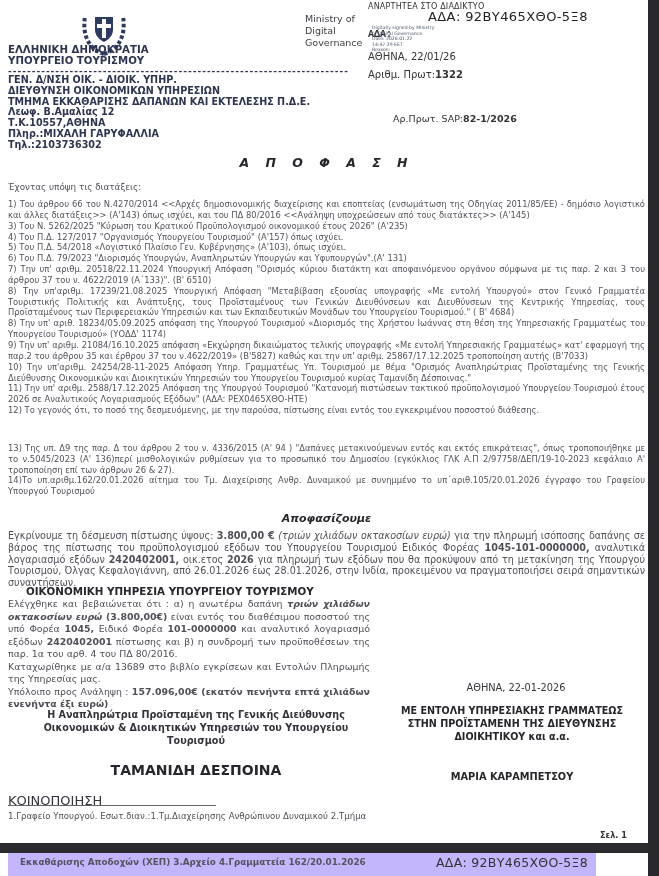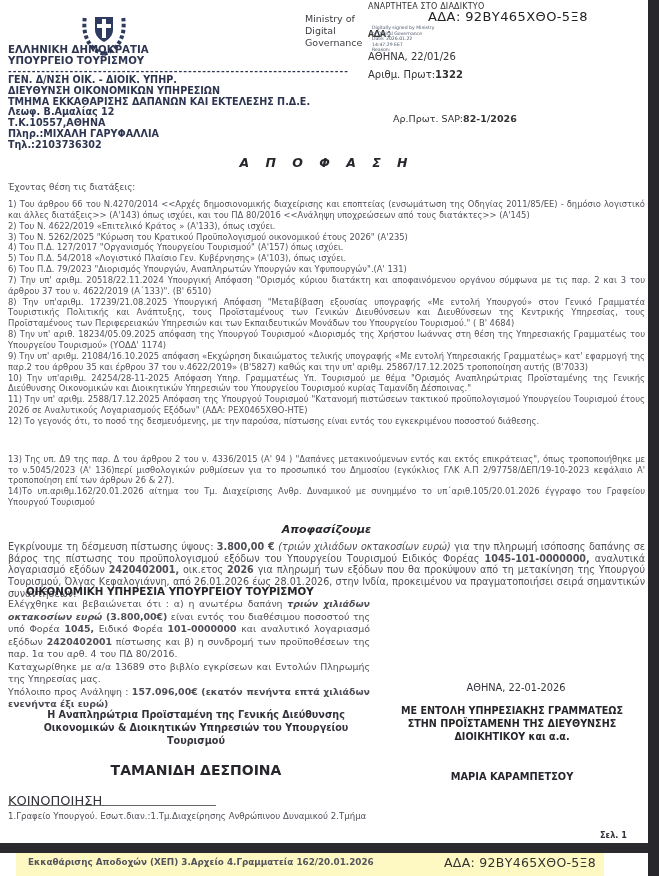--- a/index.html
+++ b/index.html
@@ -7,21 +7,21 @@
     width:659px;height:876px;position:relative;overflow:hidden;
     background:#ffffff;
     font-family:"DejaVu Sans","Liberation Sans",sans-serif;
     -webkit-font-smoothing:antialiased;
   }
   .abs{position:absolute;}
 
   
   .edge-right{left:648px;top:0;width:11px;height:876px;background:#28282c;z-index:9;}
   .page-gap{left:0;top:843px;width:659px;height:10px;background:#2a2a2e;z-index:8;}
-  .page2{left:16px;top:853px;width:588px;height:23px;background:#fef9c3;}
+  .page2{left:8px;top:853px;width:588px;height:23px;background:#c4b5fd;}
   .page2-left{left:12px;top:4px;font-size:8.8px;font-weight:600;color:#54545e;}
   .page2-ada{left:428px;top:2px;font-size:12.5px;color:#333;letter-spacing:.3px;}
 
   
   .emblem{left:74px;top:5px;width:60px;height:52px;}
   .org-top{left:8px;top:44px;font-size:10.2px;line-height:11.4px;font-weight:bold;color:#2e3550;white-space:nowrap;}
   .divider{font-size:9px;letter-spacing:1px;color:#2e3550;line-height:8px;}
   .dept{left:8px;top:75px;font-size:9.6px;line-height:10.8px;font-weight:bold;color:#2e3550;white-space:nowrap;}
 
   
@@ -85,24 +85,23 @@
 <div class="abs anartitea">ΑΝΑΡΤΗΤΕΑ ΣΤΟ ΔΙΑΔΙΚΤΥΟ</div>
 <div class="abs ada-top">ΑΔΑ: 92ΒΥ465ΧΘΟ-5Ξ8</div>
 <div class="abs ada-label">ΑΔΑ:</div>
 <div class="abs stamp-text">Digitally signed by Ministry<br>of Digital Governance<br>Date: 2026.01.22<br>14:47:29 EET<br>Reason:</div>
 <div class="abs athina">ΑΘΗΝΑ, 22/01/26</div>
 <div class="abs protokol"><span>Αριθμ. Πρωτ:</span><span class="bold">1322</span></div>
 <div class="abs sap"><span>Αρ.Πρωτ. SAP:</span><span class="bold">82-1/2026</span></div>
 
 <div class="abs main">
   <div class="title">Α Π Ο Φ Α Σ Η</div>
-  <div class="preamble">Έχοντας θέση τις διατάξεις:</div>
+  <div class="preamble">Έχοντας υπόψη τις διατάξεις:</div>
   <div class="list">
       <div class="li">1) Του άρθρου 66 του Ν.4270/2014 &lt;&lt;Αρχές δημοσιονομικής διαχείρισης και εποπτείας (ενσωμάτωση της Οδηγίας 2011/85/ΕΕ) - δημόσιο λογιστικό και άλλες διατάξεις&gt;&gt; (Α'143) όπως ισχύει, και του ΠΔ 80/2016 &lt;&lt;Ανάληψη υποχρεώσεων από τους διατάκτες&gt;&gt; (Α'145)</div>
-      <div class="li">2)  Του Ν. 4622/2019 «Επιτελικό Κράτος » (Α'133), όπως ισχύει.</div>
       <div class="li">3)  Του Ν. 5262/2025 "Κύρωση του Κρατικού Προϋπολογισμού οικονομικού έτους 2026" (Α'235)</div>
       <div class="li">4) Του Π.Δ. 127/2017 "Οργανισμός Υπουργείου Τουρισμού" (Α'157) όπως ισχύει.</div>
       <div class="li">5) Του Π.Δ. 54/2018 «Λογιστικό Πλαίσιο Γεν. Κυβέρνησης» (Α'103), όπως ισχύει.</div>
       <div class="li">6) Του Π.Δ. 79/2023 "Διορισμός Υπουργών, Αναπληρωτών Υπουργών και Υφυπουργών".(Α' 131)</div>
       <div class="li">7) Την υπ' αριθμ. 20518/22.11.2024 Υπουργική Απόφαση "Ορισμός κύριου διατάκτη και αποφαινόμενου οργάνου σύμφωνα με τις παρ. 2 και 3 του άρθρου 37 του ν. 4622/2019 (Α΄133)". (Β' 6510)</div>
       <div class="li">8) Την υπ'αριθμ. 17239/21.08.2025 Υπουργική Απόφαση "Μεταβίβαση εξουσίας υπογραφής «Με εντολή Υπουργού» στον Γενικό Γραμματέα Τουριστικής Πολιτικής και Ανάπτυξης, τους Προϊσταμένους των Γενικών Διευθύνσεων και  Διευθύνσεων της Κεντρικής Υπηρεσίας, τους Προϊσταμένους των Περιφερειακών Υπηρεσιών και των Εκπαιδευτικών Μονάδων του Υπουργείου Τουρισμού." ( Β' 4684)</div>
       <div class="li">8) Την υπ' αριθ. 18234/05.09.2025 απόφαση της Υπουργού Τουρισμού «Διορισμός της Χρήστου Ιωάννας στη θέση της Υπηρεσιακής Γραμματέως του Υπουργείου Τουρισμού» (ΥΟΔΔ' 1174)</div>
       <div class="li">9) Την υπ' αριθμ. 21084/16.10.2025  απόφαση «Εκχώρηση δικαιώματος τελικής υπογραφής «Με εντολή Υπηρεσιακής Γραμματέως» κατ' εφαρμογή της παρ.2 του άρθρου 35 και έρθρου 37 του ν.4622/2019» (Β'5827) καθώς και την υπ' αριθμ. 25867/17.12.2025 τροποποίηση αυτής (Β'7033)</div>
       <div class="li">10) Την υπ'αριθμ. 24254/28-11-2025 Απόφαση Υπηρ. Γραμματέως Υπ. Τουρισμού  με θέμα  "Ορισμός Αναπληρώτριας Προϊσταμένης της Γενικής Διεύθυνσης Οικονομικών και Διοικητικών Υπηρεσιών του Υπουργείου Τουρισμού κυρίας Ταμανίδη Δέσποινας."</div>
       <div class="li">11) Την υπ' αριθμ. 2588/17.12.2025 Απόφαση της Υπουργού Τουρισμού  "Κατανομή πιστώσεων τακτικού προϋπολογισμού Υπουργείου Τουρισμού  έτους 2026 σε Αναλυτικούς Λογαριασμούς Εξόδων" (ΑΔΑ: ΡΕΧ0465ΧΘΟ-ΗΤΕ)</div>

